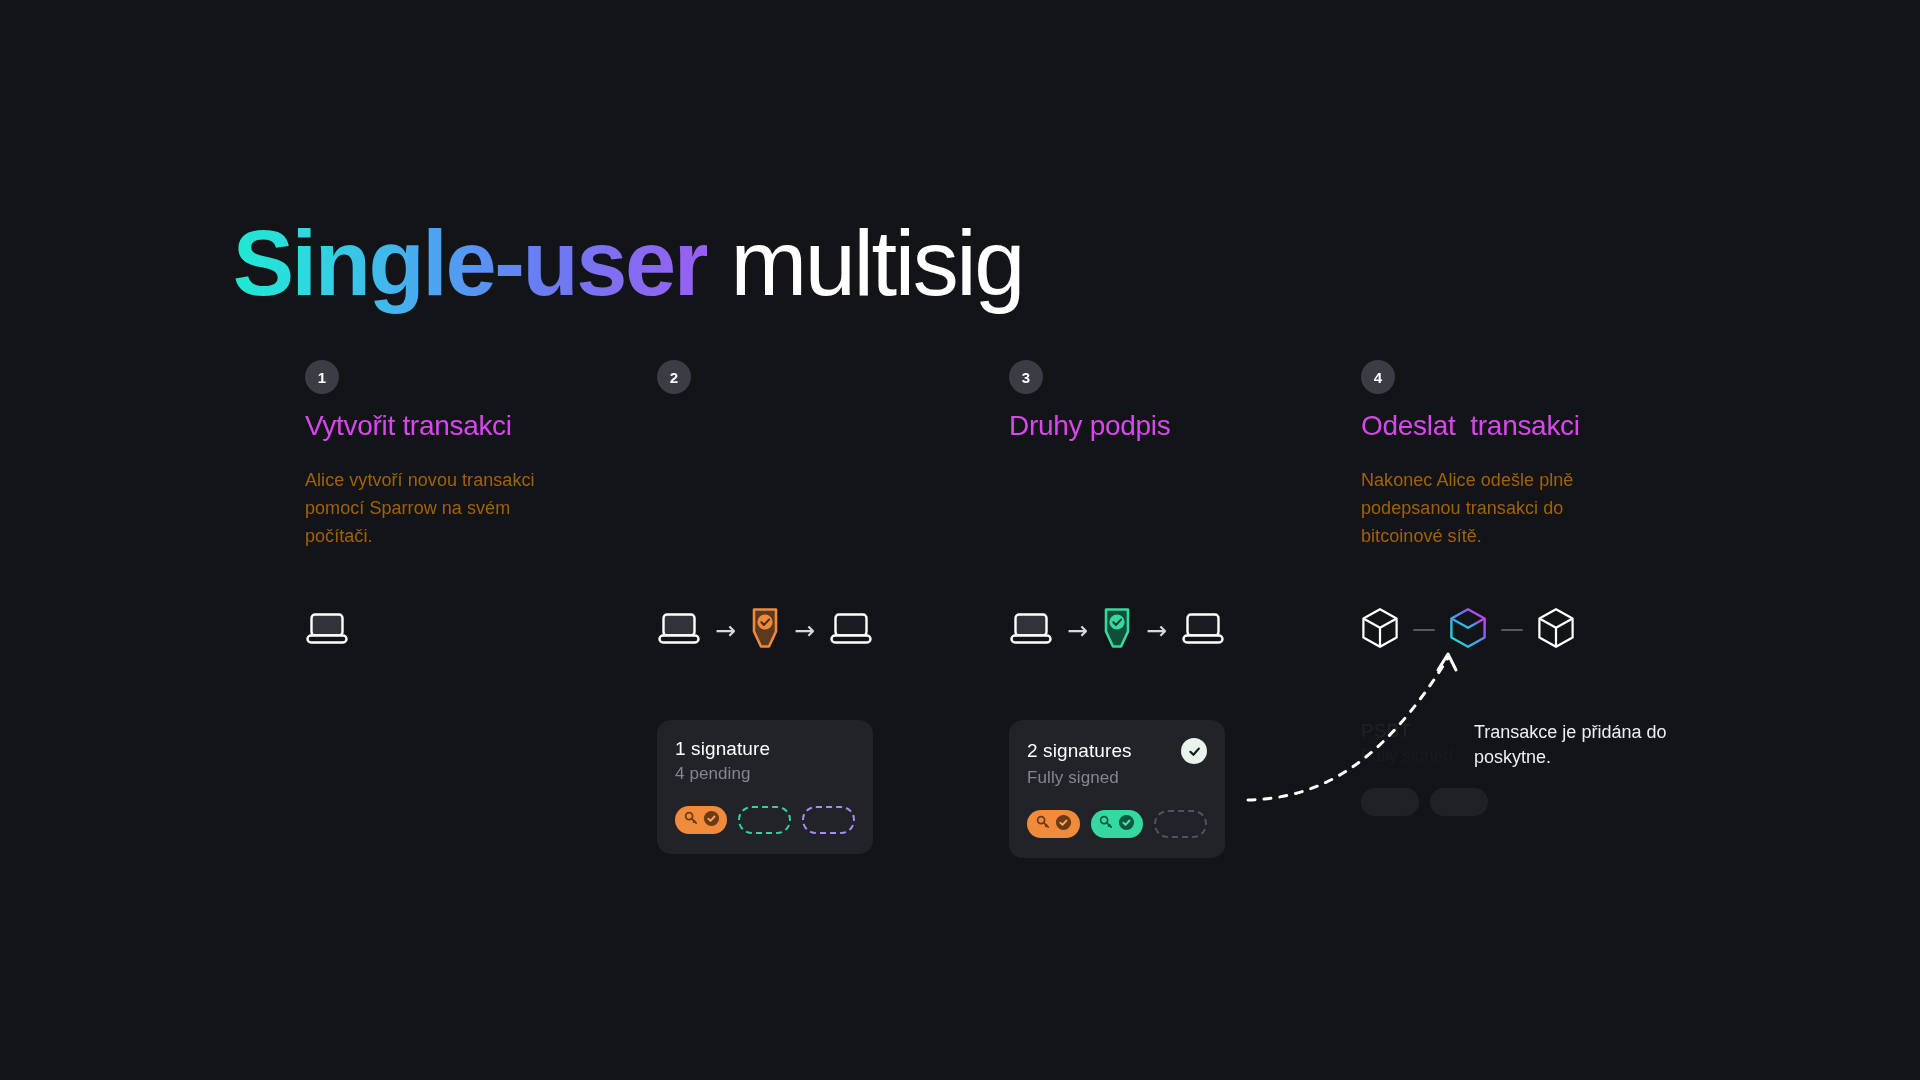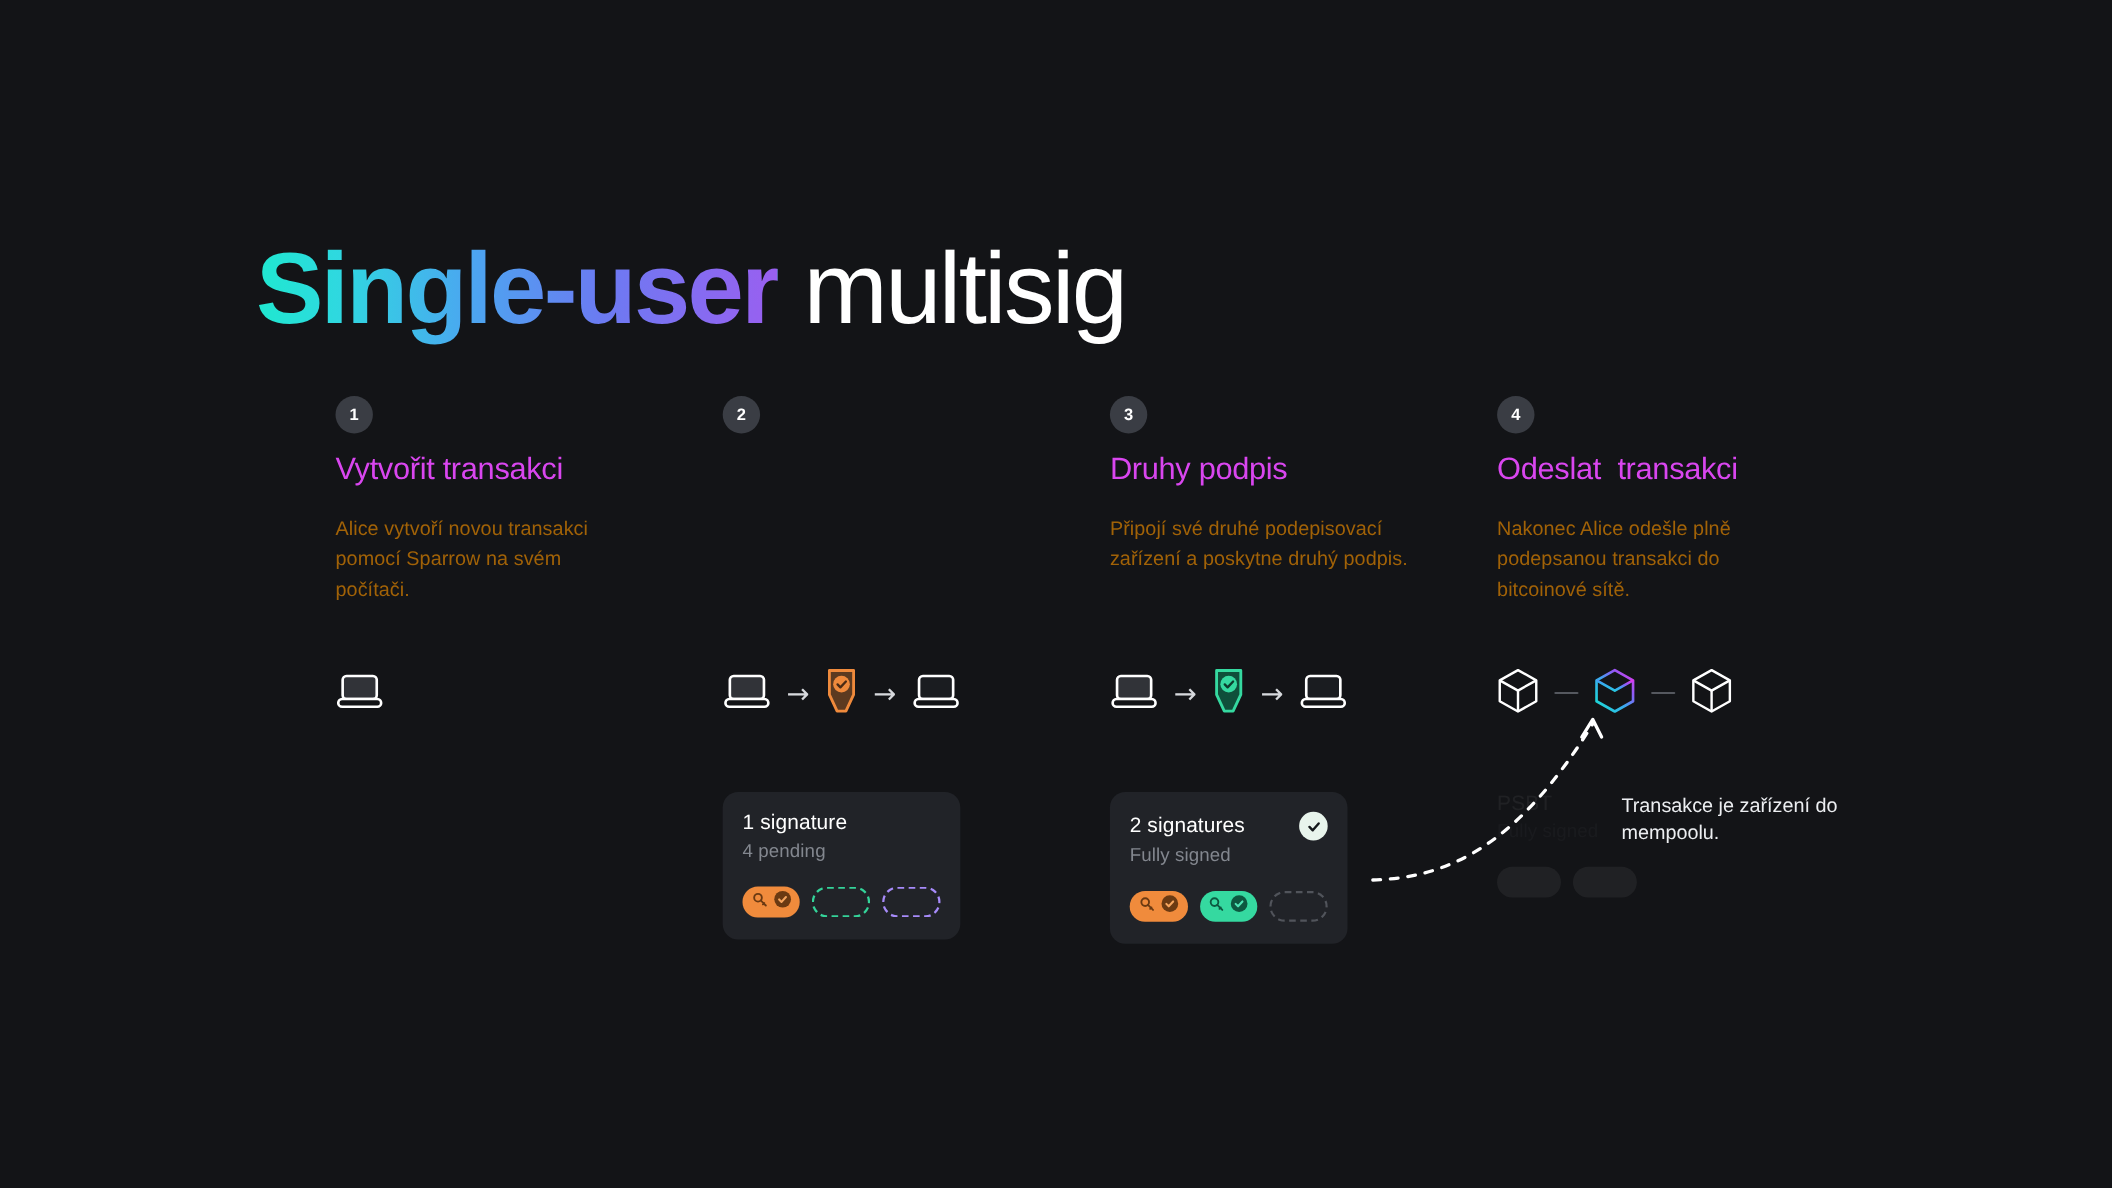--- a/index.html
+++ b/index.html
@@ -288,21 +288,20 @@
         </div>
         <div class="pill empty green"></div>
         <div class="pill empty purple"></div>
       </div>
     </div>
   </div>
 
   <div class="step">
     <div class="step-badge">3</div>
     <div class="step-title">Druhy podpis</div>
-    <div class="step-desc">Připojí své druhé podepisovací zařízení a poskytne druhý podpis.</div>
 
     <div class="device-row">
       <span>
         <svg width="44" height="34" viewBox="0 0 44 34">
           <rect x="6.5" y="3.5" width="31" height="21" rx="3.5" fill="#313338" stroke="#ffffff" stroke-width="2.4"></rect>
           <rect x="2.5" y="24.5" width="39" height="7" rx="3.5" fill="#131417" stroke="#ffffff" stroke-width="2.4"></rect>
         </svg>
       </span>
       <span class="arrow-glyph">→</span>
       <span>
@@ -416,13 +415,13 @@
     </div>
   </div>
 
 </div>
 
 <svg class="anno-svg" viewBox="0 0 260 170">
   <path d="M8 160 C 78 158, 140 128, 208 18" fill="none" stroke="#ffffff" stroke-width="3" stroke-dasharray="7 9" stroke-linecap="round"></path>
   <path d="M198 30 L208 14 L216 30" fill="none" stroke="#ffffff" stroke-width="3" stroke-linecap="round" stroke-linejoin="round"></path>
 </svg>
 
-<div class="annotation">Transakce je zařízení do mempoolu.</div>
+<div class="annotation">Transakce je přidána do poskytne.</div>
 
 </body></html>

